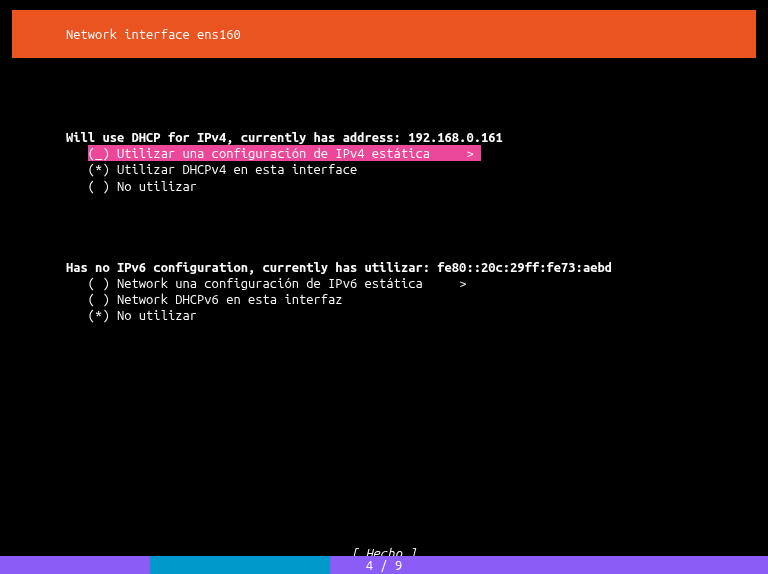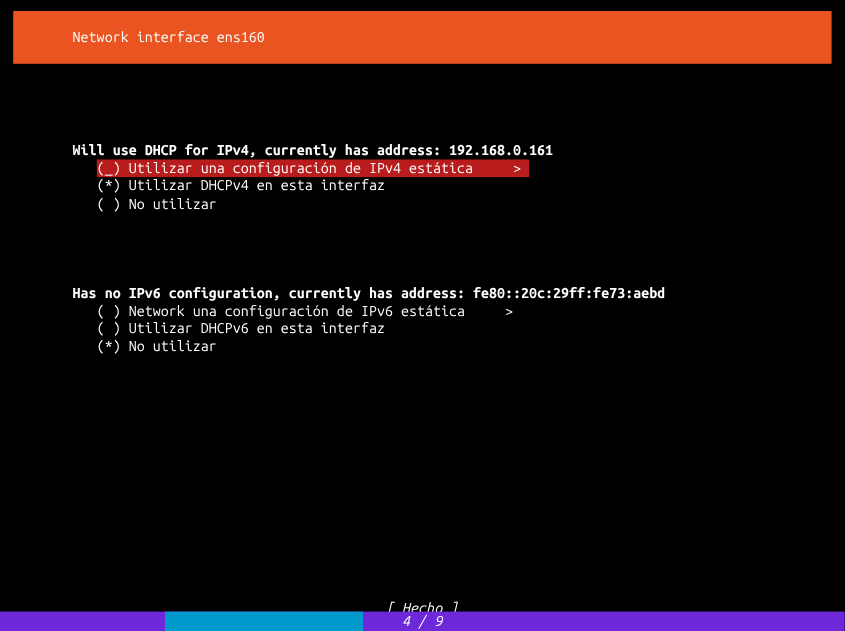--- a/index.html
+++ b/index.html
@@ -42,21 +42,21 @@
       line-height: 1.25;
     }
     .section-heading {
       color: #ffffff;
       font-weight: bold;
     }
     .option-row {
       display: inline-block;
     }
     .option-row.selected {
-      background: #b91c1c;
+      background: #ec4899;
       color: #ffffff;
     }
     .option-indent {
       display: inline-block;
     }
     .section-block {
       margin-bottom: 16px;
     }
     .footer-area {
       text-align: center;
@@ -66,24 +66,23 @@
       display: inline-block;
       padding: 0 2px;
       font-style: italic;
     }
     .progress-area {
       position: absolute;
       bottom: 0;
       left: 0;
       right: 0;
       height: 18px;
-      background: #6d28d9;
+      background: #8b5cf6;
       display: flex;
       align-items: stretch;
-      font-style: italic;
     }
     .progress-fill {
       background: #0099cc;
       height: 100%;
     }
     .progress-label {
       position: absolute;
       left: 0;
       right: 0;
       text-align: center;
@@ -97,26 +96,26 @@
 
 <div class="installer-window">
   <div class="header-bar">
     <span>Network interface ens160</span>
   </div>
 
   <div class="content-area">
     <div class="section-block">
 <span class="section-heading">Will use DHCP for IPv4, currently has address: 192.168.0.161</span>
 <span class="option-indent">   </span><span class="option-row selected"><span>(_)</span> <span>Utilizar una configuración de IPv4 estática</span>     <span>&gt;</span> </span>
-<span class="option-indent">   </span><span class="option-row"><span>(*)</span> <span>Utilizar DHCPv4 en esta interfaz</span></span>
+<span class="option-indent">   </span><span class="option-row"><span>(*)</span> <span>Utilizar DHCPv4 en esta interface</span></span>
 <span class="option-indent">   </span><span class="option-row"><span>( )</span> <span>No utilizar</span></span></div>
     <div class="section-block">
-<span class="section-heading">Has no IPv6 configuration, currently has address: fe80::20c:29ff:fe73:aebd</span>
+<span class="section-heading">Has no IPv6 configuration, currently has utilizar: fe80::20c:29ff:fe73:aebd</span>
 <span class="option-indent">   </span><span class="option-row"><span>( )</span> <span>Network una configuración de IPv6 estática</span>     <span>&gt;</span></span>
-<span class="option-indent">   </span><span class="option-row"><span>( )</span> <span>Utilizar DHCPv6 en esta interfaz</span></span>
+<span class="option-indent">   </span><span class="option-row"><span>( )</span> <span>Network DHCPv6 en esta interfaz</span></span>
 <span class="option-indent">   </span><span class="option-row"><span>(*)</span> <span>No utilizar</span></span></div>
   </div>
 
   <div class="footer-area">
     <span class="done-button">[ Hecho      ]</span>
   </div>
 </div>
 
 <div class="progress-area">
   <div class="progress-fill" id="progress-fill" style="width: 180px; margin-left: 150px;"></div>

